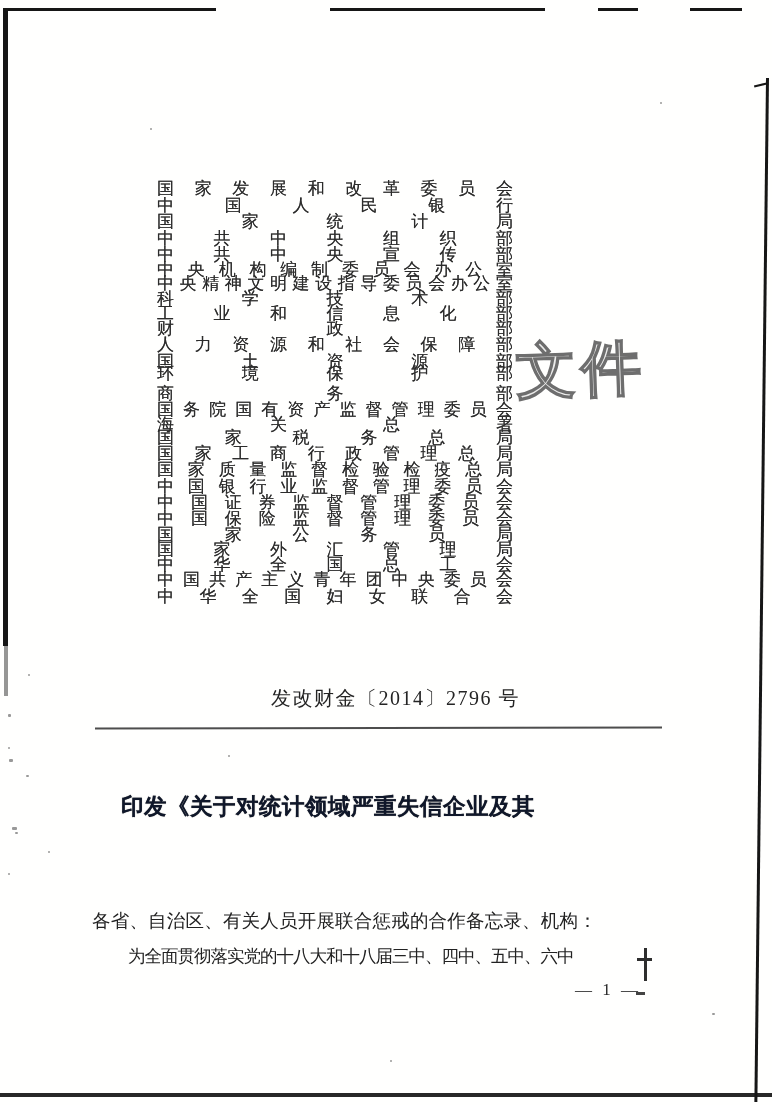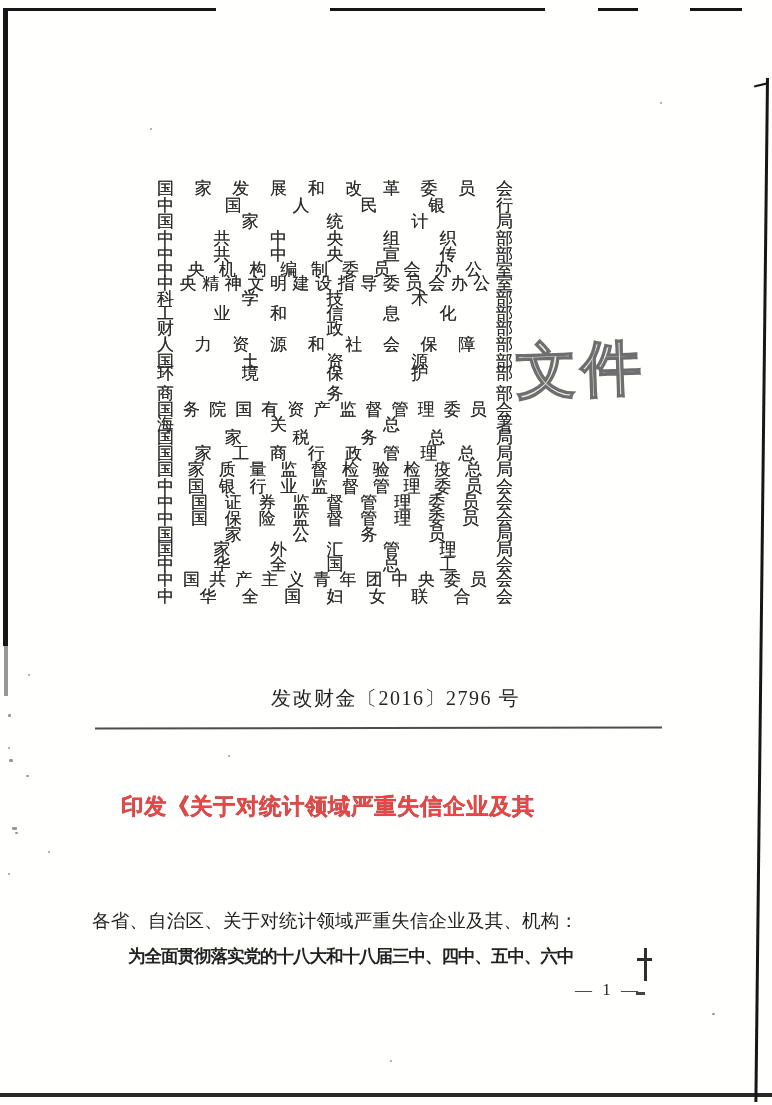--- a/index.html
+++ b/index.html
@@ -36,26 +36,26 @@
     color:rgba(110,110,110,.14);-webkit-text-stroke:1.4px #6e6e6e;transform:rotate(-2deg);
     line-height:64px;
   }
   
   .doc-number{position:absolute;left:271px;top:685px;font-size:20px;letter-spacing:1.5px;color:#242424;}
   
   .separator{position:absolute;left:95px;top:727px;width:567px;height:2px;background:#2e2e2e;transform:rotate(-.12deg);opacity:.85;}
   
   .title{
     position:absolute;left:0;top:785px;width:656px;text-align:center;
-    font-size:22.5px;font-weight:bold;line-height:43px;letter-spacing:.5px;color:#ef4444;
+    font-size:22.5px;font-weight:bold;line-height:43px;letter-spacing:.5px;color:#0f172a;
     text-shadow:0 0 .7px rgba(0,0,0,.8);
   }
   
   .body-l1{position:absolute;left:92px;top:908px;font-size:18.5px;letter-spacing:.2px;color:#222;}
-  .body-l2{position:absolute;left:128px;top:944px;font-size:17.5px;letter-spacing:-1px;color:#222;font-weight:bold;}
+  .body-l2{position:absolute;left:128px;top:944px;font-size:17.5px;letter-spacing:-1px;color:#222;}
   
   .page-number{position:absolute;left:575px;top:980px;font-size:17px;letter-spacing:3px;color:#2a2a2a;}
 </style>
 </head>
 <body>
 
 <div class="page">
 
   <div class="edge edge-top seg1"></div>
   <div class="edge edge-top seg2"></div>
@@ -343,29 +343,29 @@
         <span>妇</span>
         <span>女</span>
         <span>联</span>
         <span>合</span>
         <span>会</span>
       </div>
     </div>
 
   <div class="watermark">文件</div>
 
-  <div class="doc-number">发改财金〔2016〕2796 号</div>
+  <div class="doc-number">发改财金〔2014〕2796 号</div>
 
   <div class="separator"></div>
 
   <div class="title">
     <div>印发《关于对统计领域严重失信企业及其</div>
   </div>
 
-  <div class="body-l1">各省、自治区、关于对统计领域严重失信企业及其、机构：</div>
+  <div class="body-l1">各省、自治区、有关人员开展联合惩戒的合作备忘录、机构：</div>
   <div class="body-l2">为全面贯彻落实党的十八大和十八届三中、四中、五中、六中</div>
 
   <div class="page-number">— 1 —</div>
 
   <div class="cross-v"></div>
   <div class="cross-h"></div>
   <div class="cross-t"></div>
 <div class="speck" style="left: 28px; top: 674px; width: 2px; height: 2px; opacity: 0.6;"></div>
     <div class="speck" style="left: 8px; top: 714px; width: 3px; height: 3px; opacity: 0.6;"></div>
     <div class="speck" style="left: 8px; top: 747px; width: 2px; height: 2px; opacity: 0.6;"></div>

